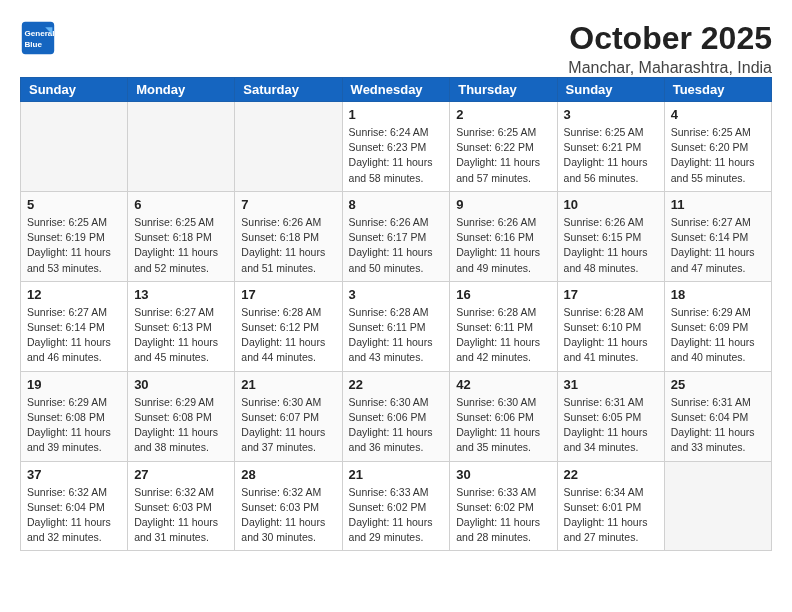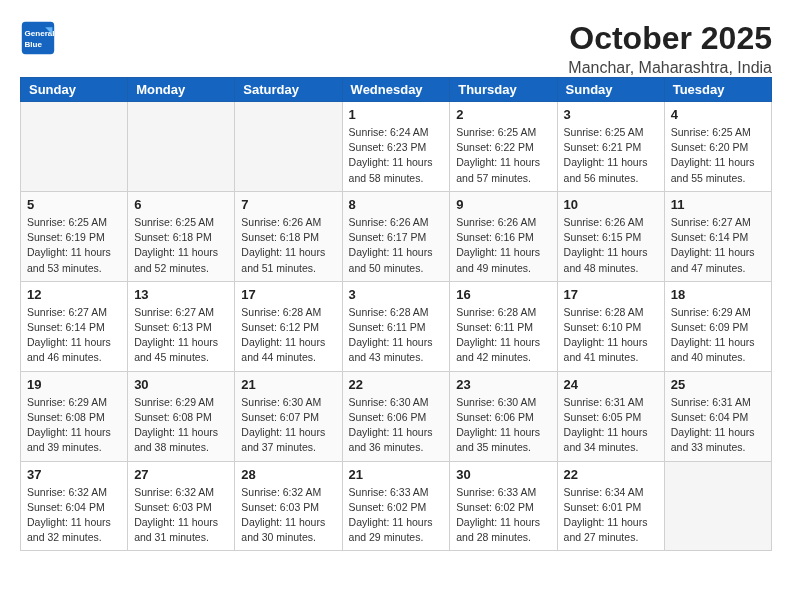--- a/index.html
+++ b/index.html
@@ -268,28 +268,28 @@
 and 37 minutes.</div>
         </td>
         <td>
           <div class="day-number">22</div>
           <div class="day-info" style="white-space: pre-line;">Sunrise: 6:30 AM
 Sunset: 6:06 PM
 Daylight: 11 hours
 and 36 minutes.</div>
         </td>
         <td>
-          <div class="day-number">23</div>
+          <div class="day-number">42</div>
           <div class="day-info" style="white-space: pre-line;">Sunrise: 6:30 AM
 Sunset: 6:06 PM
 Daylight: 11 hours
 and 35 minutes.</div>
         </td>
         <td>
-          <div class="day-number">24</div>
+          <div class="day-number">31</div>
           <div class="day-info" style="white-space: pre-line;">Sunrise: 6:31 AM
 Sunset: 6:05 PM
 Daylight: 11 hours
 and 34 minutes.</div>
         </td>
         <td>
           <div class="day-number">25</div>
           <div class="day-info" style="white-space: pre-line;">Sunrise: 6:31 AM
 Sunset: 6:04 PM
 Daylight: 11 hours

